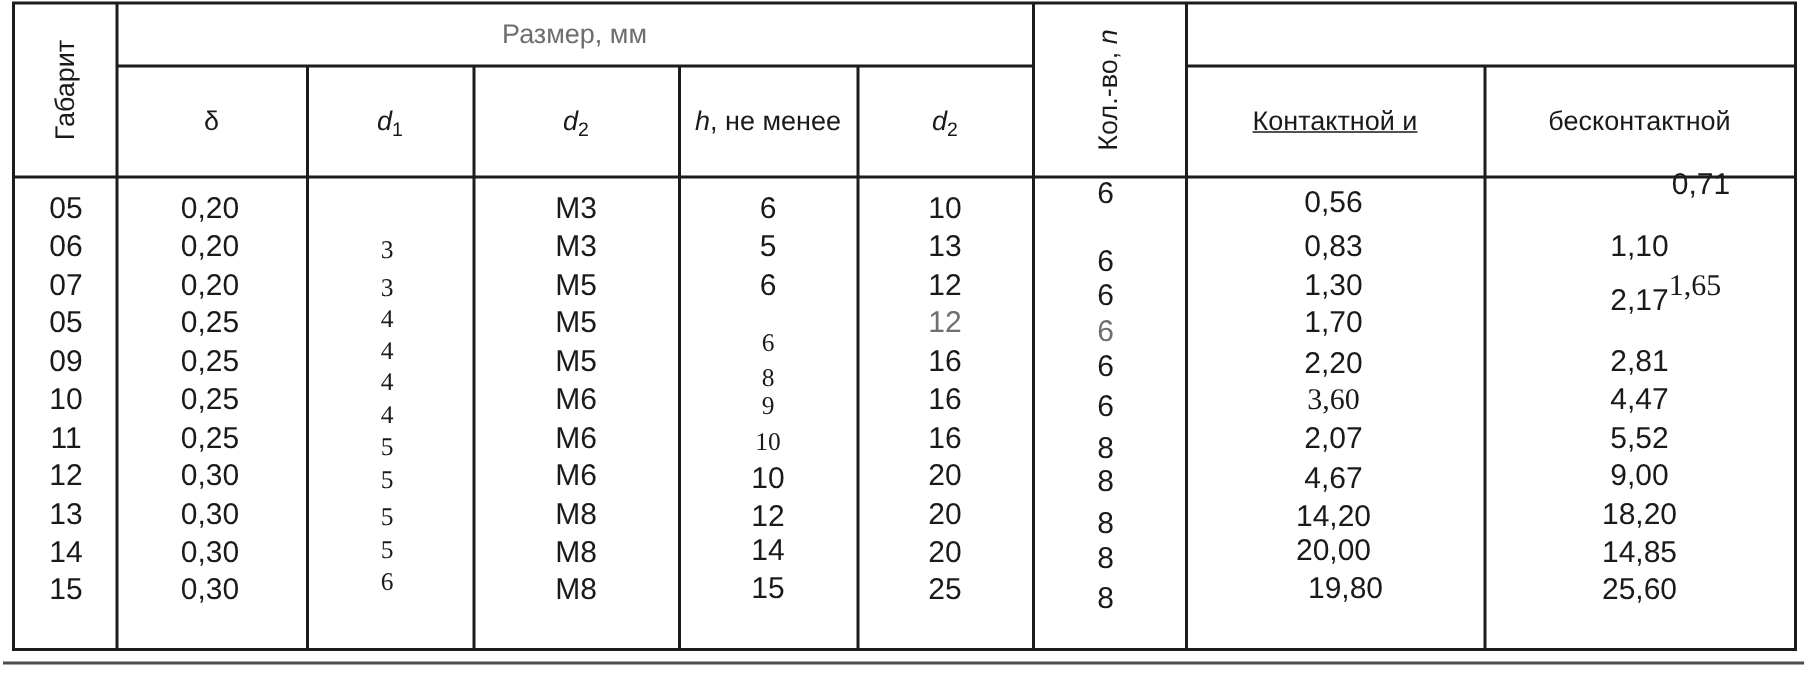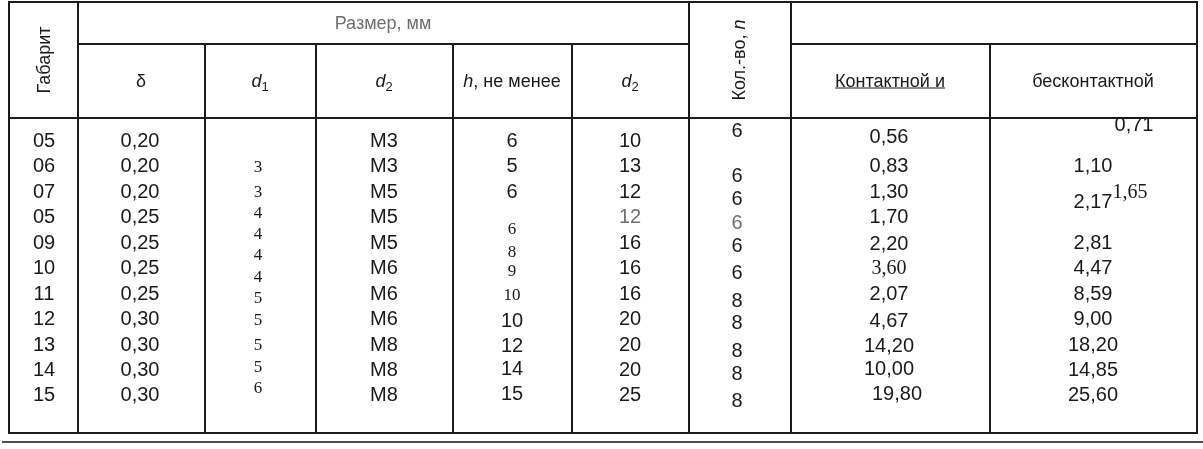--- a/index.html
+++ b/index.html
@@ -139,29 +139,29 @@
       <div class="cell" style="left: 737px; top: 400px;">8</div>
       <div class="cell" style="left: 889px; top: 136px;">0,56</div>
       <div class="cell" style="left: 889px; top: 165px;">0,83</div>
       <div class="cell" style="left: 889px; top: 191px;">1,30</div>
       <div class="cell" style="left: 889px; top: 216px;">1,70</div>
       <div class="cell" style="left: 889px; top: 243px;">2,20</div>
       <div class="cell" style="left: 889px; top: 267px; font-family: Liberation Serif, serif;">3,60</div>
       <div class="cell" style="left: 889px; top: 293px;">2,07</div>
       <div class="cell" style="left: 889px; top: 320px;">4,67</div>
       <div class="cell" style="left: 889px; top: 345px;">14,20</div>
-      <div class="cell" style="left: 889px; top: 368px;">10,00</div>
+      <div class="cell" style="left: 889px; top: 368px;">20,00</div>
       <div class="cell" style="left: 897px; top: 393px;">19,80</div>
       <div class="cell" style="left: 1093px; top: 124px; margin-left: 41px;">0,71</div>
       <div class="cell" style="left: 1093px; top: 165px;">1,10</div>
       <div class="cell" style="left: 1130px; top: 191px; font-family: Liberation Serif, serif;">1,65</div>
       <div class="cell" style="left: 1093px; top: 201px;">2,17</div>
       <div class="cell" style="left: 1093px; top: 242px;">2,81</div>
       <div class="cell" style="left: 1093px; top: 267px;">4,47</div>
-      <div class="cell" style="left: 1093px; top: 293px;">8,59</div>
+      <div class="cell" style="left: 1093px; top: 293px;">5,52</div>
       <div class="cell" style="left: 1093px; top: 318px;">9,00</div>
       <div class="cell" style="left: 1093px; top: 344px;">18,20</div>
       <div class="cell" style="left: 1093px; top: 369px;">14,85</div>
       <div class="cell" style="left: 1093px; top: 394px;">25,60</div>
     </div>
 
   <div class="bottom-rule" style="left:2px;top:441px;width:1201px;height:2px;"></div>
 </div>
 
 </body></html>

